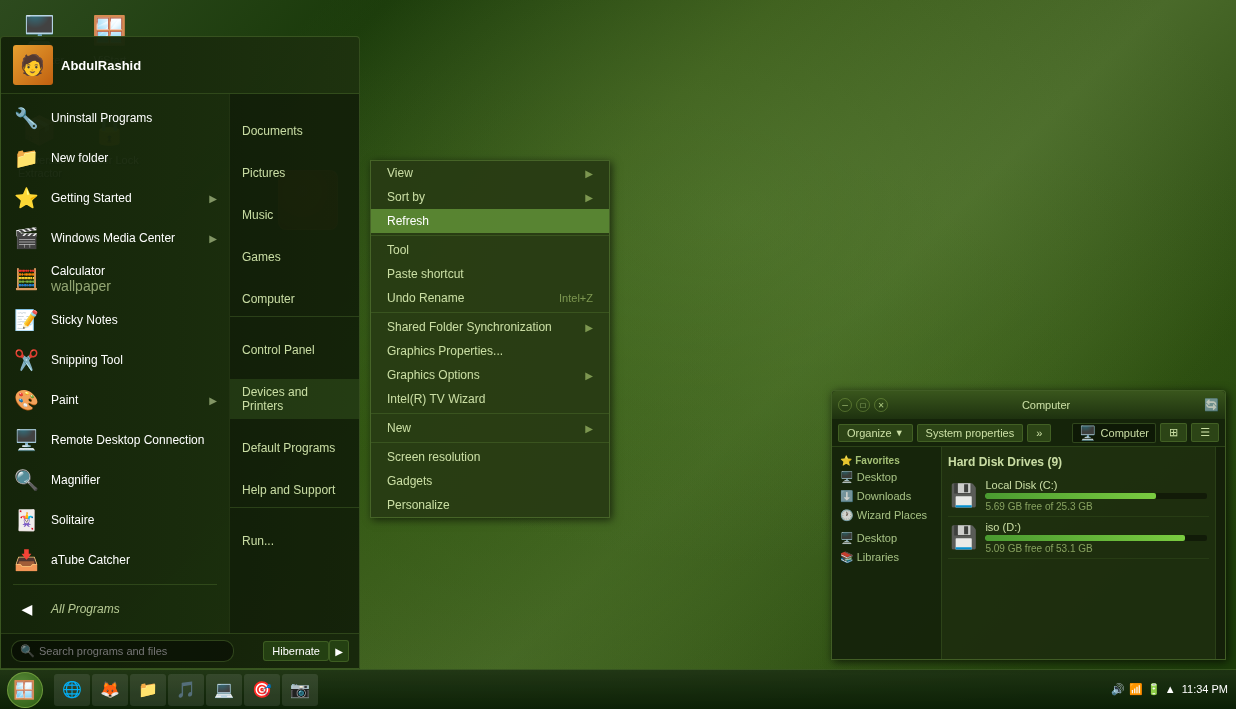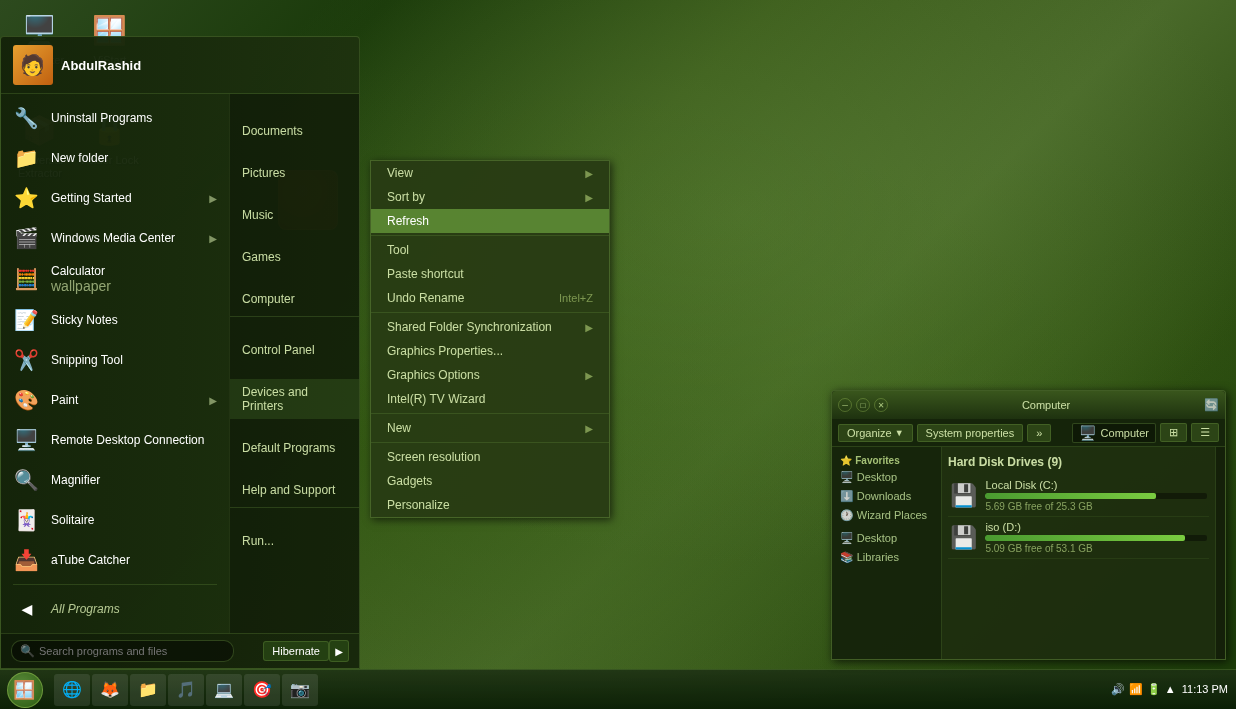--- a/index.html
+++ b/index.html
@@ -791,18 +791,18 @@
       </div>
     </div>
     <div class="taskbar-right">
       <div class="system-tray">
         <span>🔊</span>
         <span>📶</span>
         <span>🔋</span>
         <span>▲</span>
       </div>
       <div class="clock">
-        <div>11:13 PM</div>
+        <div>11:34 PM</div>
       </div>
     </div>
   </div>
 
 </div>
 
 </body></html>

